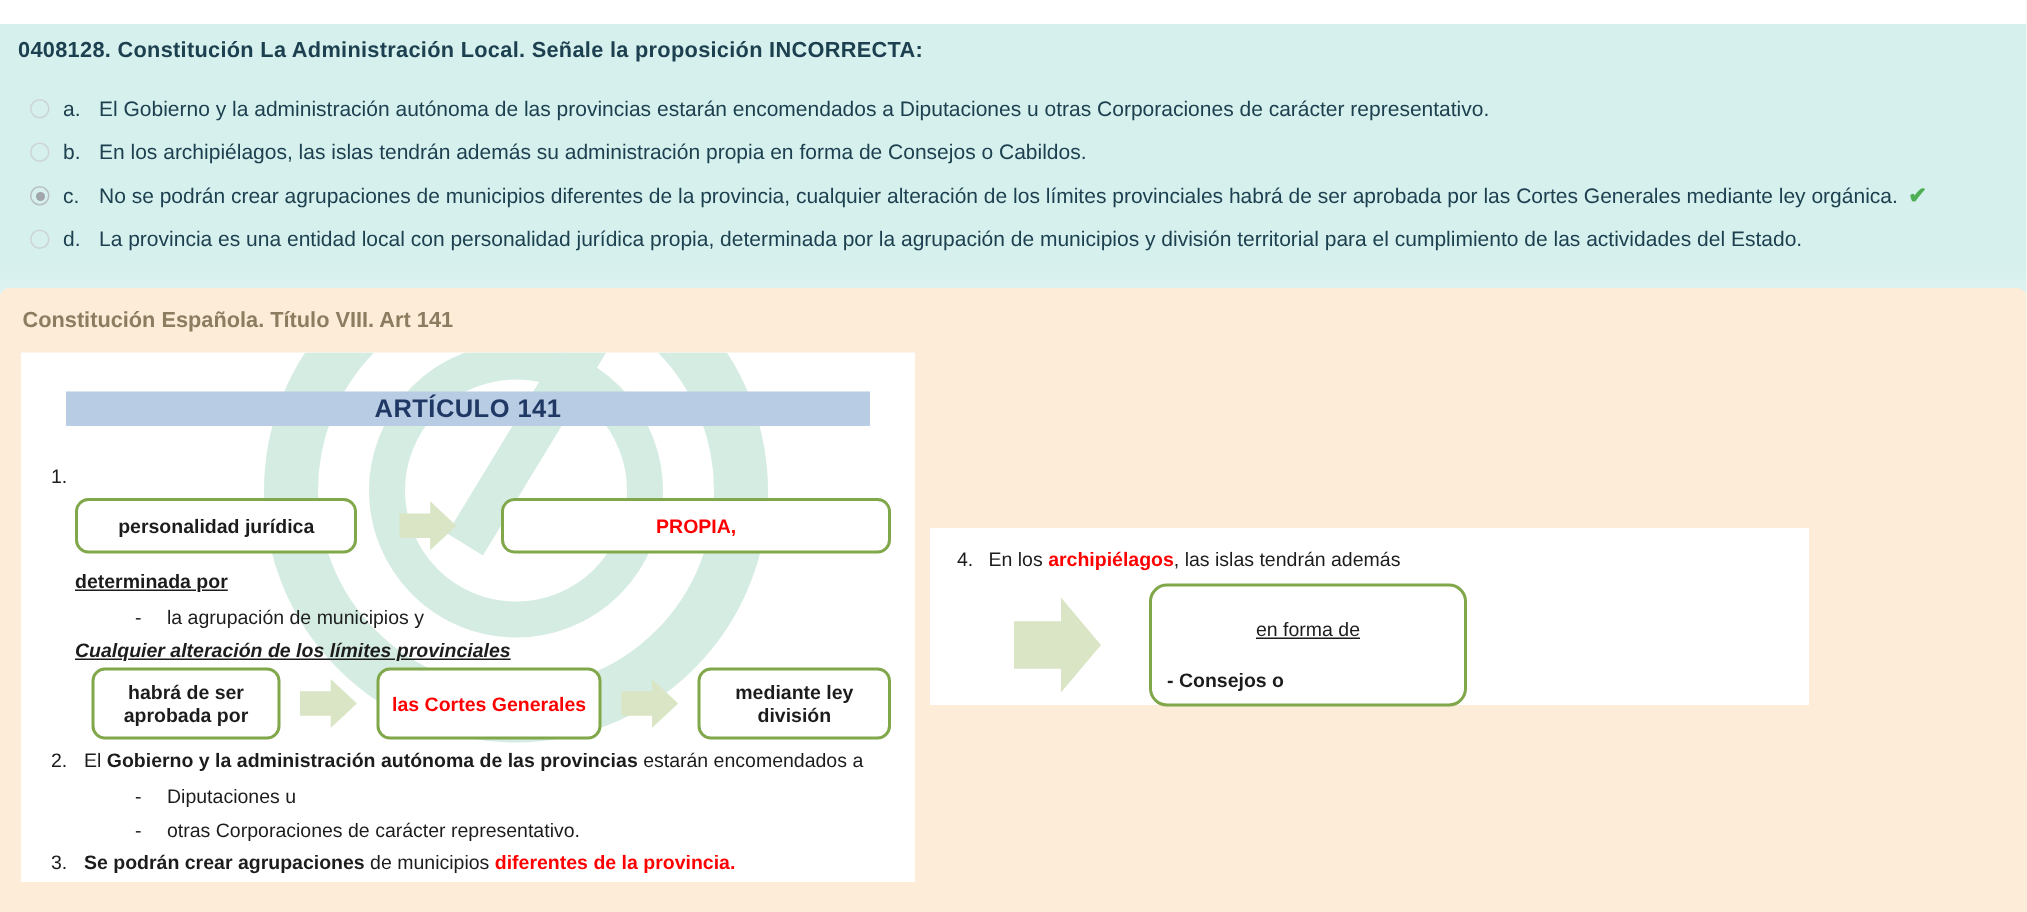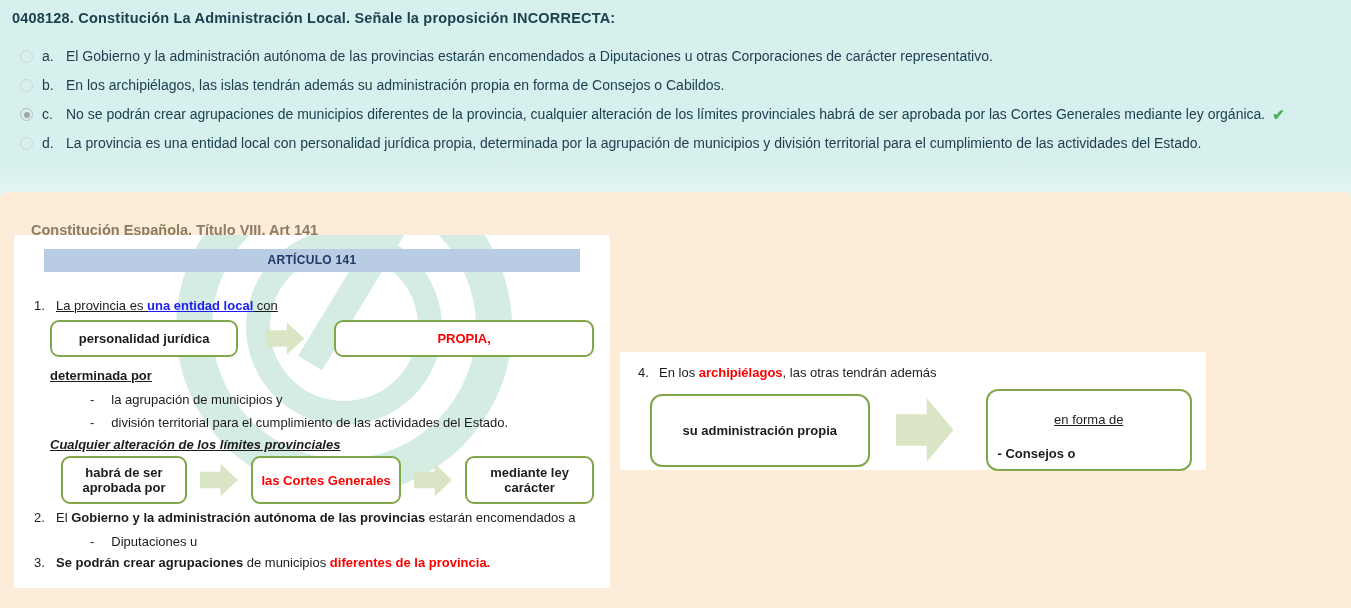--- a/index.html
+++ b/index.html
@@ -5,21 +5,21 @@
   * { box-sizing: border-box; }
   html, body { margin: 0; padding: 0; }
   body {
     width: 1351px; height: 608px; position: relative; overflow: hidden;
     background: #ffffff;
     font-family: "Liberation Sans", sans-serif;
   }
 
   
   .question-panel {
-    position: absolute; left: 0; top: 0; width: 1351px; height: 206px;
+    position: absolute; left: 0; top: 16px; width: 1351px; height: 206px;
     background: linear-gradient(180deg, var(--question_bg) 0%, var(--question_bg) 78%, var(--question_bg_fade) 100%);
     border-radius: 0 0 10px 10px;
     padding: 10px 12px; color: var(--question_text);
   }
   .q-title { margin: 0; font-size: 14.5px; font-weight: bold; letter-spacing: .2px; }
   .options { margin-top: 21px; margin-left: 8px; display: flex; flex-direction: column; gap: 10px; }
   .option { display: flex; align-items: flex-start; font-size: 14px; line-height: 19px; cursor: pointer; }
   .radio {
     flex: none; width: 13px; height: 13px; margin: 3px 9px 0 0;
     border: 1.5px solid var(--radio_border); border-radius: 50%; position: relative; background: transparent;
@@ -30,33 +30,33 @@
     border-radius: 50%; background: var(--radio_dot);
   }
   .letter { flex: none; width: 24px; }
   .check { color: var(--check_green); font-weight: bold; font-size: 15px; margin-left: 7px; }
 
   
   .explanation-panel {
     position: absolute; left: 0; top: 192px; width: 1351px; height: 416px;
     background: var(--panel_bg); border-radius: 6px 6px 0 0;
   }
-  .exp-title { position: absolute; left: 15px; top: 14px; margin: 16px; font-size: 14.5px; font-weight: bold; color: var(--section_title); }
+  .exp-title { position: absolute; left: 15px; top: 14px; margin: 0; font-size: 14.5px; font-weight: bold; color: var(--section_title); }
 
   .card { position: absolute; background: var(--card_bg); }
   .left-card  { left: 14px;  top: 43px;  width: 596px; height: 353px; overflow: hidden; }
   .right-card { left: 620px; top: 160px; width: 586px; height: 118px; padding: 10px 14px; }
 
   .watermark { position: absolute; left: 0; top: 0; z-index: 0; pointer-events: none; }
   .left-inner { position: relative; z-index: 1; padding: 10px 16px 0; font-size: 13px; line-height: 17px; color: var(--diagram_text); }
 
   .art-header {
-    margin: 4px 14px; height: 23px; line-height: 23px;
+    margin: 16px 14px; height: 23px; line-height: 23px;
     background: var(--header_bar_bg); color: var(--header_bar_text);
-    font-weight: bold; font-size: 12px; text-align: center; letter-spacing: .3px;
+    font-weight: bold; font-size: 17px; text-align: center; letter-spacing: .3px;
   }
 
   .ditem { display: flex; }
   .ditem .num { flex: none; width: 26px; padding-left: 4px; }
   .i1 { margin-top: 25px; }
   .i2 { margin-top: 5px; }
   .i3 { margin-top: 4px; }
 
   .b { font-weight: bold; }
   .u { text-decoration: underline; }
@@ -146,73 +146,71 @@
           <circle cx="330" cy="92" r="86" stroke-width="24"></circle>
           <path d="M 392 -30 L 296 128" stroke-width="28"></path>
         </g>
       </svg>
 
       <div class="left-inner">
         <div class="art-header">ARTÍCULO 141</div>
 
         <div class="ditem i1">
           <span class="num">1.</span>
-          <span><span class="u">La provincia es </span><span class="u b blue">una entidad local</span><span class="u"> con</span></span>
         </div>
 
         <div class="boxrow row1">
           <div class="fbox bx-personalidad">personalidad jurídica</div>
           <div class="arrow arrow-sm"></div>
           <div class="fbox bx-propia red">PROPIA,</div>
         </div>
 
         <div class="sub b u">determinada por</div>
 
         <div class="bullet">
           <span>la agrupación de municipios y</span>
-        </div>
-        <div class="bullet">
-          <span>división territorial para el cumplimiento de las actividades del Estado.</span>
         </div>
 
         <div class="sub2 b u">Cualquier alteración de los límites provinciales</div>
 
         <div class="boxrow row2">
           <div class="fbox bx-habra">habrá de ser
 aprobada por</div>
           <div class="arrow arrow-sm"></div>
           <div class="fbox bx-cortes red">las Cortes Generales</div>
           <div class="arrow arrow-sm"></div>
           <div class="fbox bx-mediante">mediante ley
-carácter</div>
+división</div>
         </div>
 
         <div class="ditem i2">
           <span class="num">2.</span>
           <span><span>El </span><span class="b">Gobierno y la administración autónoma de las provincias</span><span> estarán encomendados a</span></span>
         </div>
 
         <div class="bullet">
           <span>Diputaciones u</span>
         </div>
+        <div class="bullet">
+          <span>otras Corporaciones de carácter representativo.</span>
+        </div>
 
         <div class="ditem i3">
           <span class="num">3.</span>
           <span><span class="b">Se podrán crear agrupaciones</span><span> de municipios </span><span class="b red">diferentes de la provincia.</span></span>
         </div>
       </div>
     </div>
 
     <div class="card right-card" style="font-size:13px; line-height:17px; color:var(--diagram_text);">
       <div class="ditem i4">
         <span class="num">4.</span>
-        <span><span>En los </span><span class="b red">archipiélagos</span><span>, las otras tendrán además</span></span>
+        <span><span>En los </span><span class="b red">archipiélagos</span><span>, las islas tendrán además</span></span>
       </div>
       <div class="boxrow row3">
-        <div class="fbox bx-suadmin">su administración propia</div>
         <div class="arrow arrow-lg"></div>
         <div class="fbox bx-enforma">
           <div class="ef-line1">en forma de</div>
           <div class="ef-line2">- Consejos o</div>
         </div>
       </div>
     </div>
   </section>
 
 </div>

